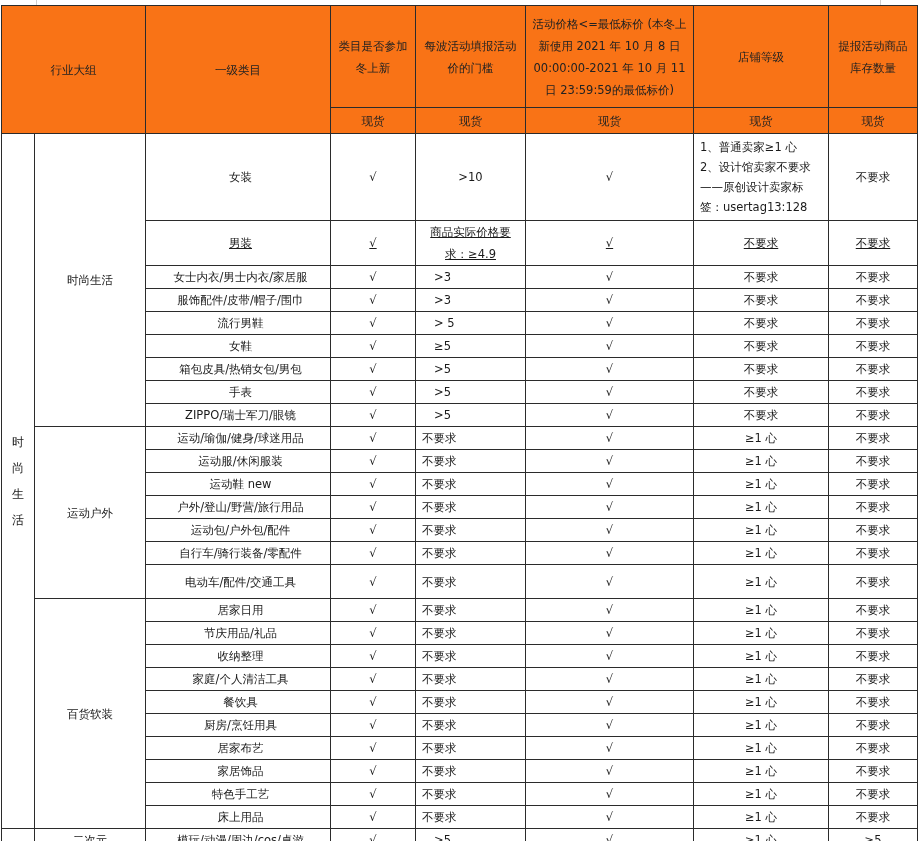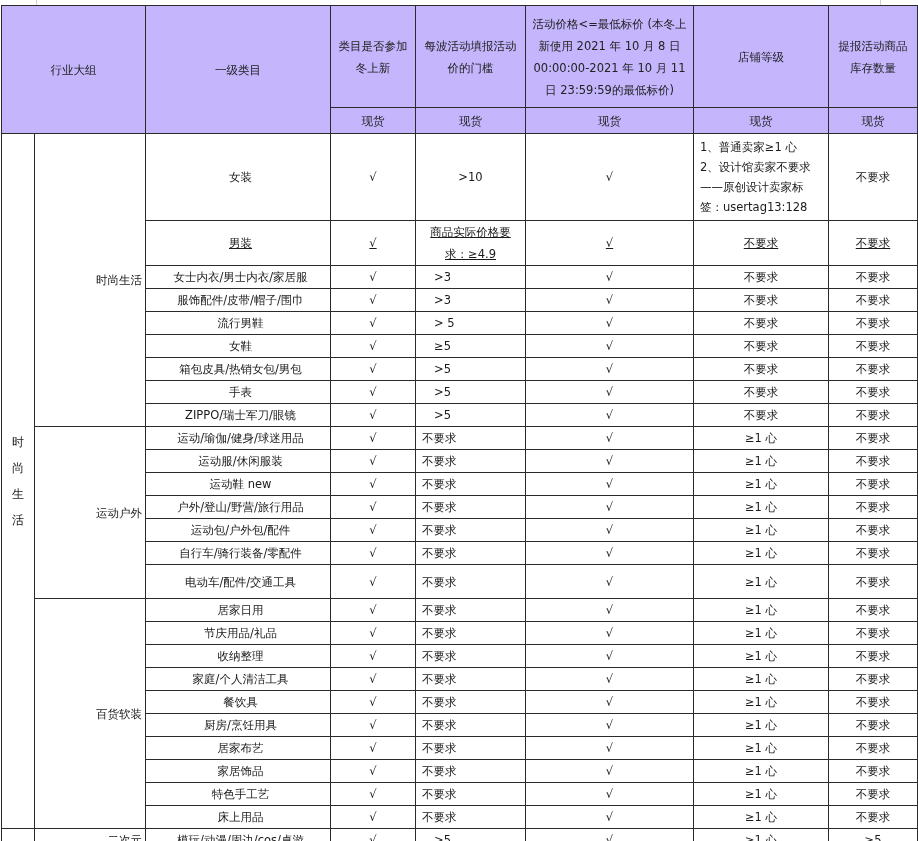--- a/index.html
+++ b/index.html
@@ -2,27 +2,27 @@
 <html><head>
 <meta charset="utf-8">
 <style>
   html, body { margin:0; padding:0; background:#ffffff; }
   body { width:918px; height:841px; position:relative; overflow:hidden;
          font-family:"DejaVu Sans", "Liberation Sans", sans-serif; font-size:11.5px; color:#1a1a1a; }
   .topline { position:absolute; left:36px; top:0; width:1px; height:5px; background:#d0d0d0; }
   .topline2 { position:absolute; left:880px; top:0; width:1px; height:5px; background:#d0d0d0; }
   table { position:absolute; left:1px; top:5px; border-collapse:collapse; table-layout:fixed; width:916px; }
   td, th { border:1px solid #2b2b2b; padding:0 3px; text-align:center; vertical-align:middle; overflow:hidden; white-space:nowrap; font-weight:normal; }
-  thead th { background:#c4b5fd; color:#222; font-size:11.5px; line-height:22px; }
+  thead th { background:#f97316; color:#222; font-size:11.5px; line-height:22px; }
   thead th.wrap { white-space:normal; line-height:22px; padding:2px 4px; }
   thead tr.sub th { height:25px; }
   tbody td { height:22px; line-height:22px; }
   td.cat { text-align:center; padding-left:8px; }
   td.left { text-align:left; padding-left:8px; }
-  td.group { text-align:right; }
+  td.group { text-align:center; }
   td.vert { white-space:normal; width:20px; line-height:26px; font-size:12px; }
   td.multi { white-space:normal; line-height:20px; text-align:left; padding:3px 6px;margin-left:40px; }
   td.wrap2 { white-space:normal; line-height:22px; }
 </style>
 </head>
 <body>
 
 <div class="topline"></div>
 <div class="topline2"></div>
 

